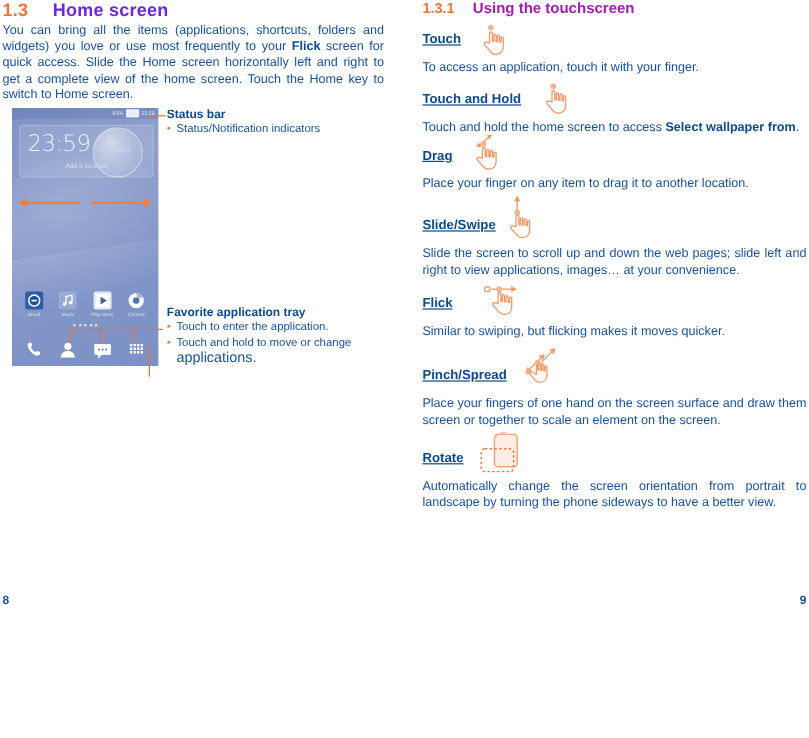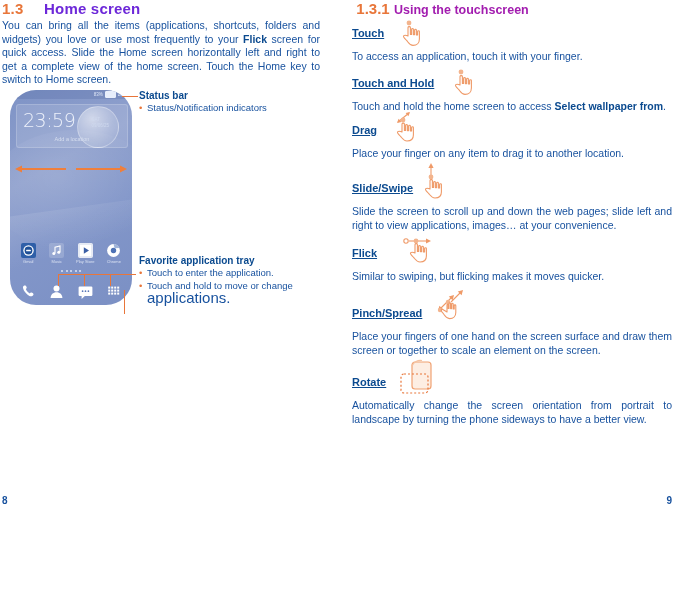--- a/index.html
+++ b/index.html
@@ -45,22 +45,21 @@
     display: flex;
     align-items: baseline;
     font-weight: bold;
     font-size: 12.5px;
     margin: 0;
   }
   .h3 .num {
     color: #e8763a;
     width: 42px;
     flex: 0 0 42px;
-    font-size: 15px;
-    text-align: center;
+    font-size: 12px;
   }
   .h3 .txt { color: #a21caf; }
 
   
   p.body {
     font-size: 10.5px;
     line-height: 13.6px;
     color: #17519e;
     text-align: justify;
     margin: 0;
@@ -77,21 +76,20 @@
 
   
   .phone {
     position: absolute;
     left: 10px;
     top: 90px;
     width: 122px;
     height: 215px;
     background: linear-gradient(150deg,#7e93c6 0%,#8fa0cd 35%,#8296c9 60%,#7b90c4 100%);
     overflow: hidden;
-    border-radius: 26px;
   }
   .phone .wallglow {
     position: absolute;
     left: -20px; top: 40px;
     width: 170px; height: 120px;
     border-radius: 50%;
     background: radial-gradient(ellipse at 40% 40%, rgba(255,255,255,0.13), rgba(255,255,255,0) 70%);
   }
   .phone .wallstripe {
     position: absolute;
@@ -237,21 +235,21 @@
     padding-left: 8px;
     position: relative;
   }
   .callout .bullet::before {
     content: "\2022";
     position: absolute;
     left: 0;
     color: #e8763a;
   }
   .callout .cont {
-    font-size: 15px;
+    font-size: 12px;
     color: #17519e;
     line-height: 12.6px;
     padding-left: 8px;
   }
 
   
   .lead {
     position: absolute;
     background: #e8763a;
   }

